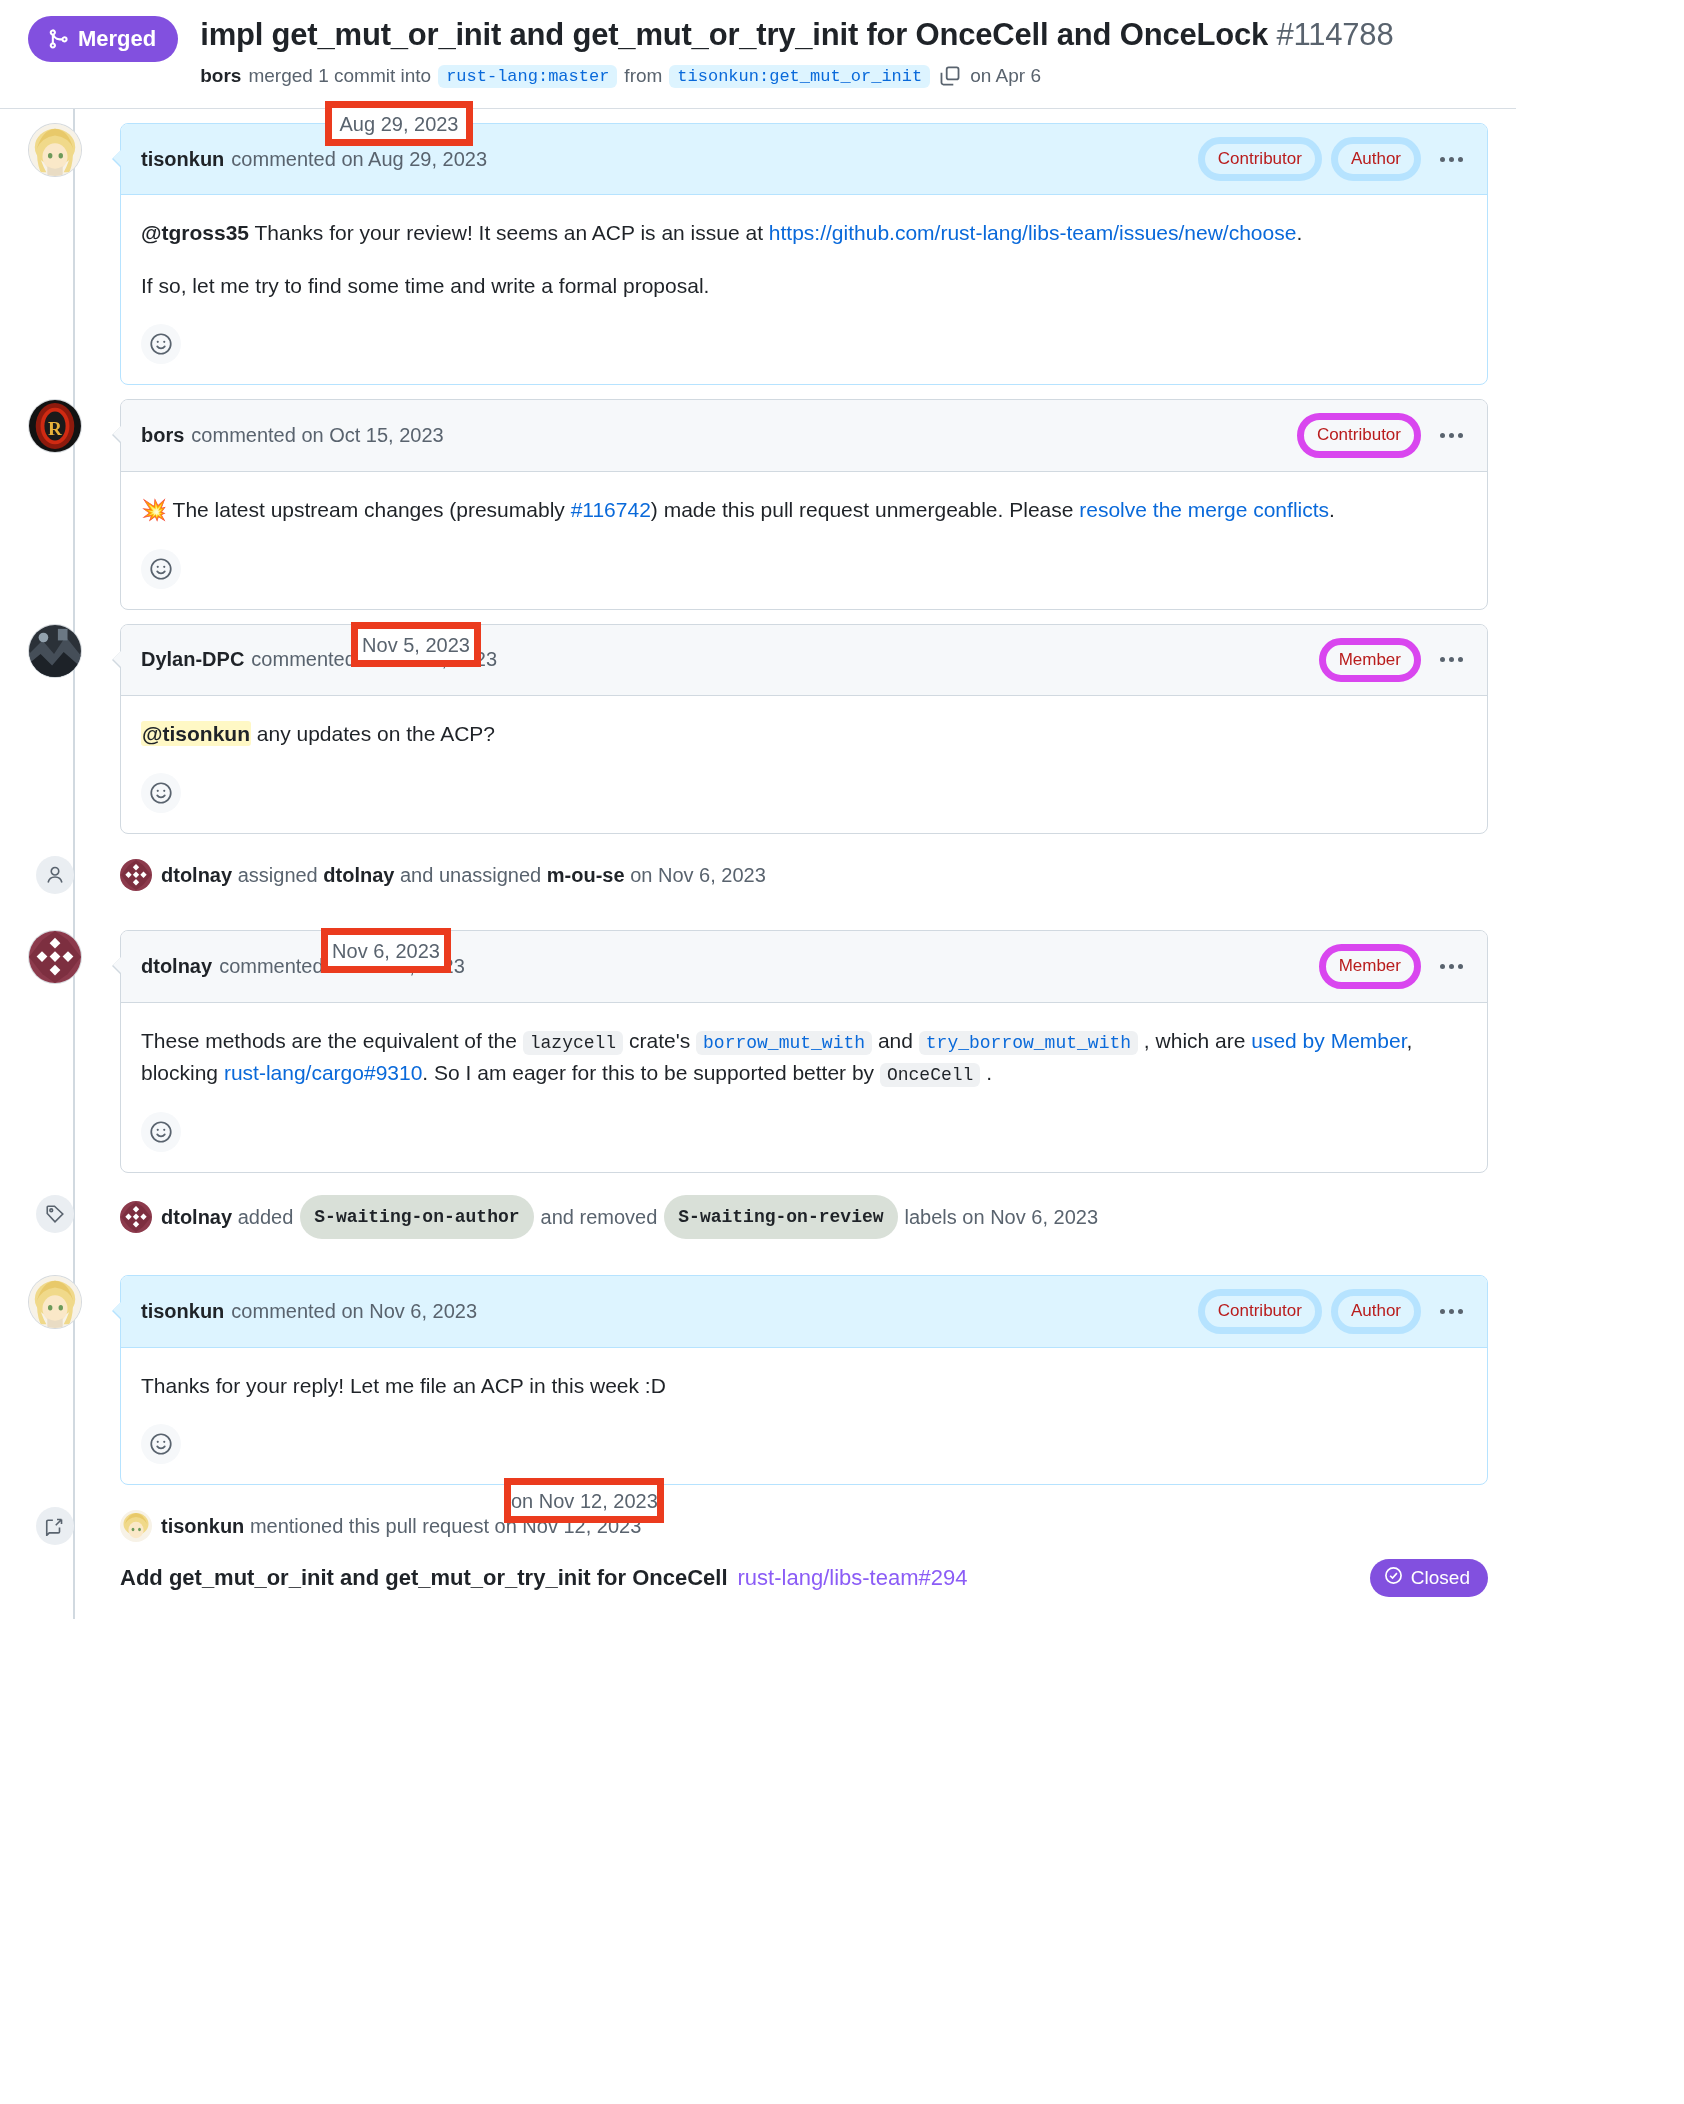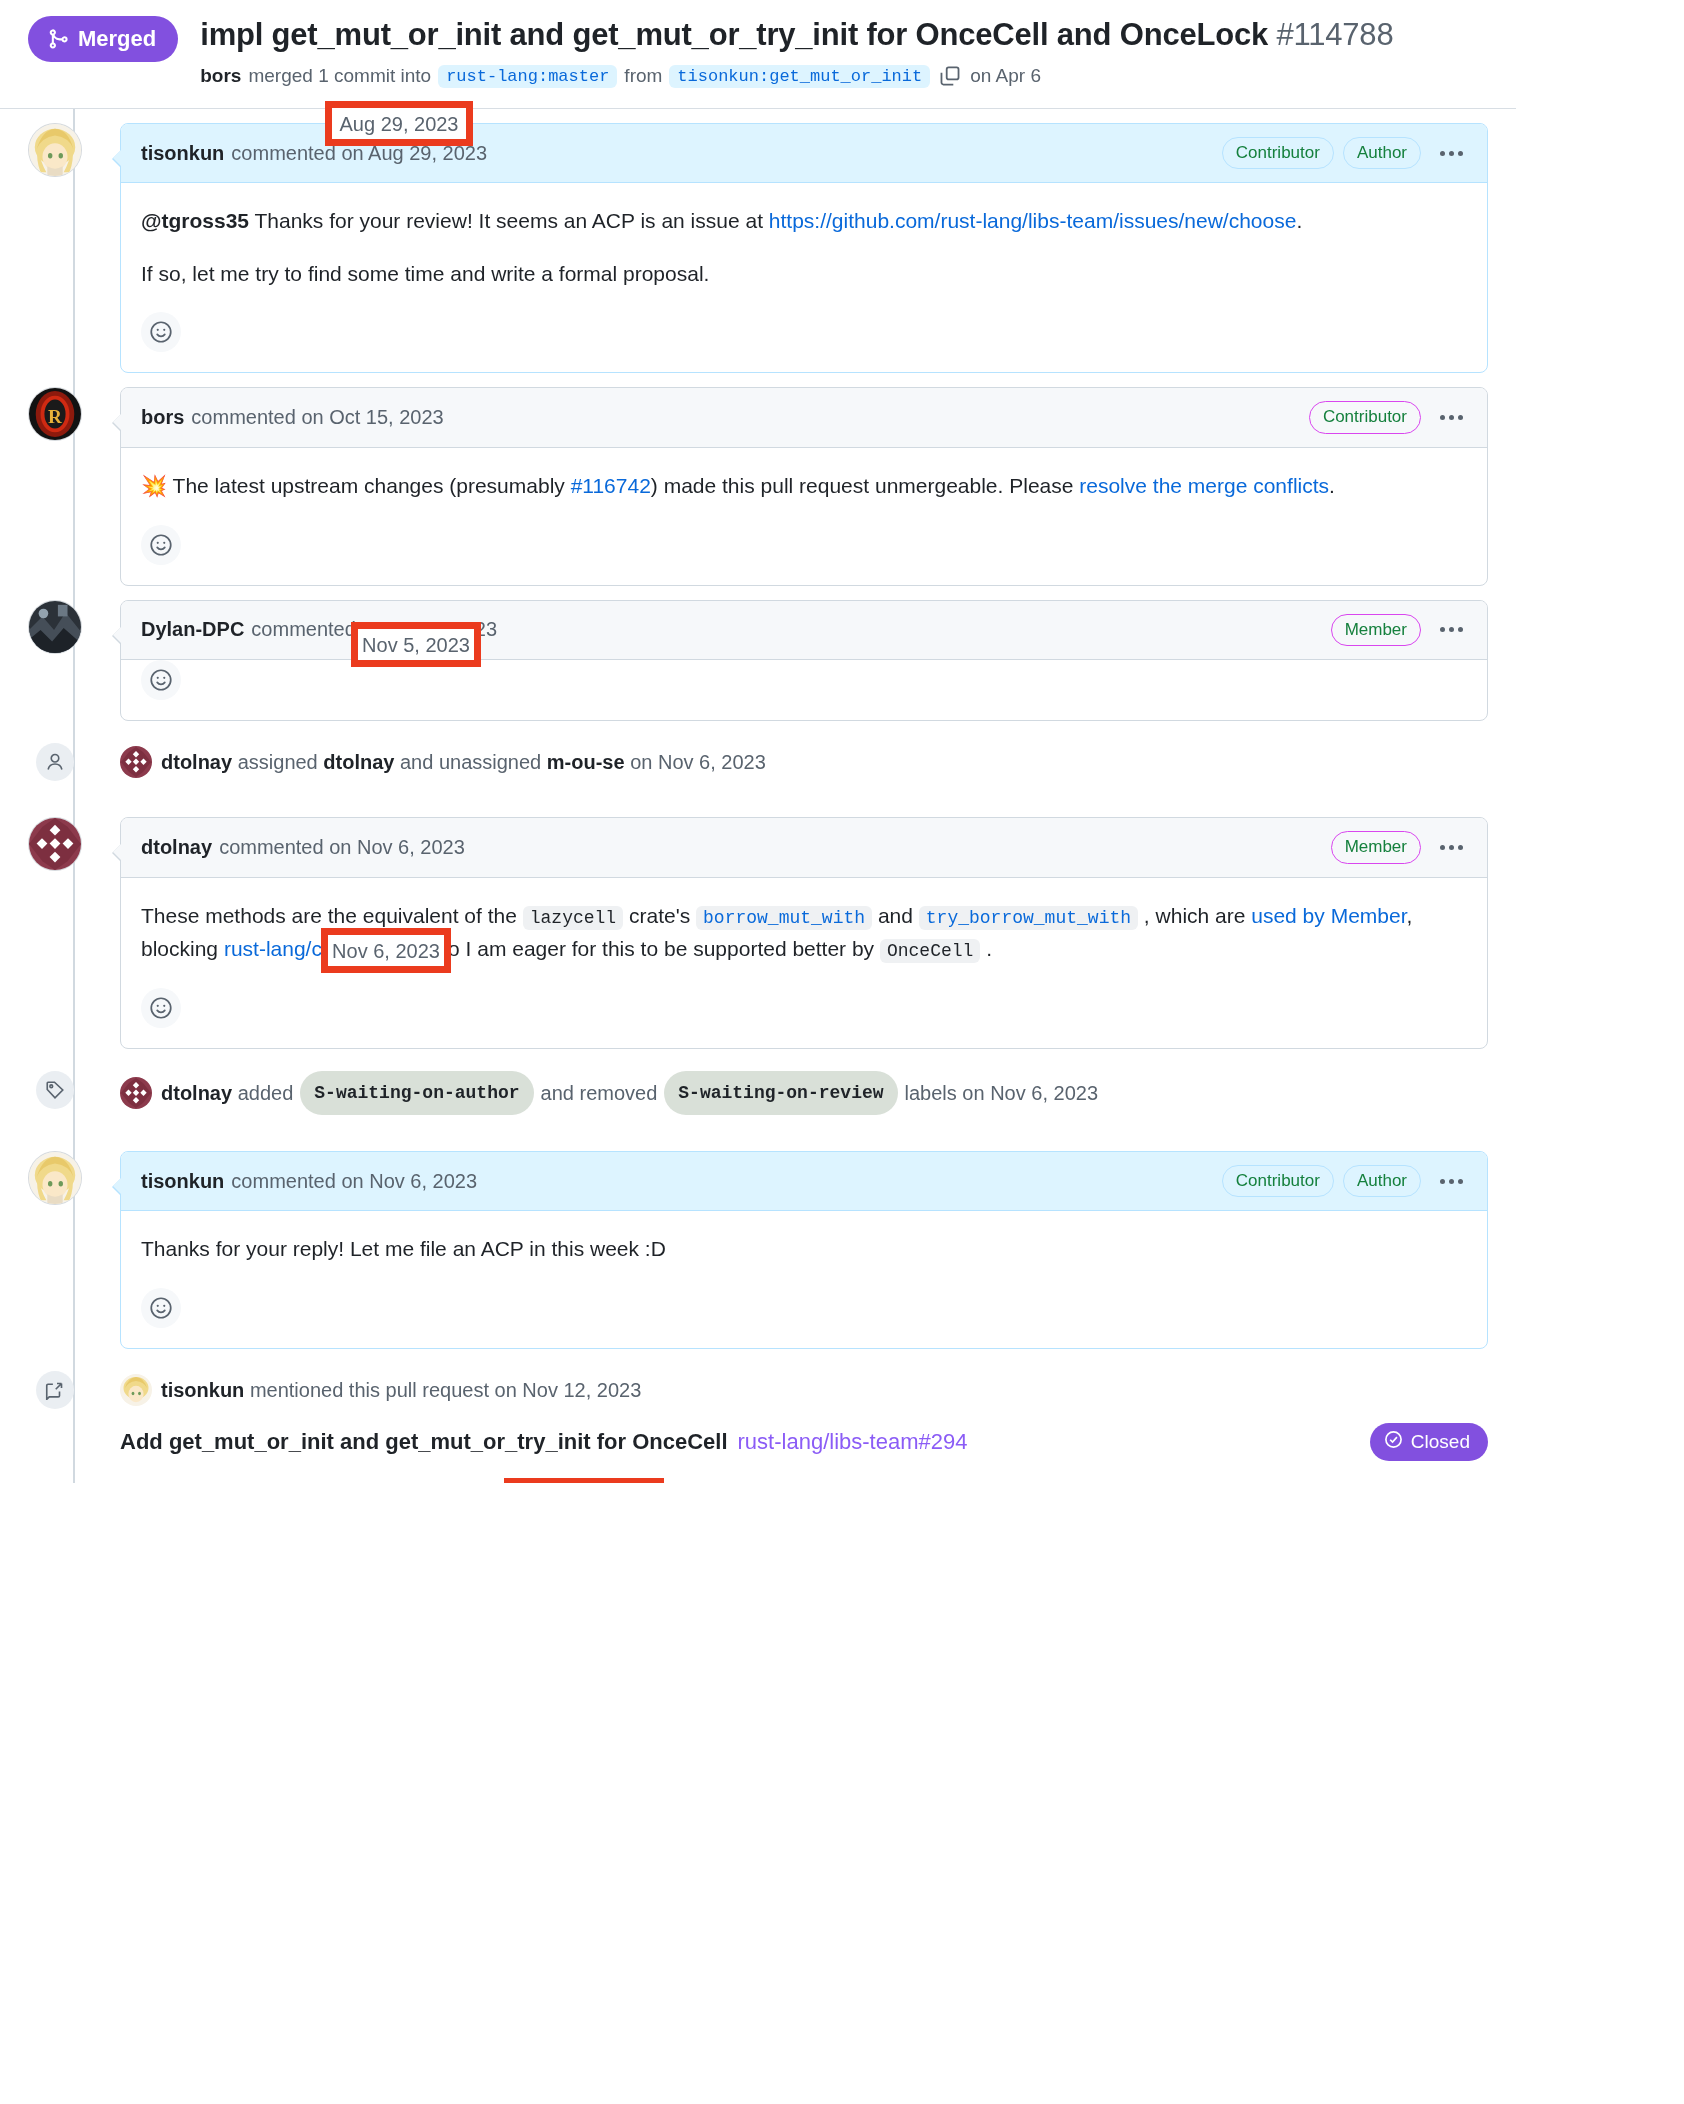--- a/index.html
+++ b/index.html
@@ -108,22 +108,22 @@
     border-bottom: 1px solid #d1d9e0;
     border-radius: 7px 7px 0 0;
     font-size: 20px; color: #59636e;
     gap: 0;
   }
   .c-head .author { font-weight: 700; color: #1f2328; margin-right: 7px; }
   .c-head .meta { white-space: nowrap; }
   .c-head .spacer { flex: 1; }
   .badges { display: flex; align-items: center; gap: 9px; }
   .badge {
-    border: 1px solid #d946ef; border-radius: 999px;
-    padding: 3px 13px; font-size: 17px; color: #15803d;
+    border: 7px solid #d946ef; border-radius: 999px;
+    padding: 3px 13px; font-size: 17px; color: #b91c1c;
     white-space: nowrap; line-height: 1.45;
   }
   .kebab {
     display: inline-flex; gap: 4px; align-items: center;
     padding: 4px 6px 4px 10px;
   }
   .kebab i { width: 5px; height: 5px; border-radius: 50%; background: #59636e; display:block; }
 
   
   .comment.author-comment { --headbg: #ddf4ff; border-color: #b6e3ff; }
@@ -380,20 +380,23 @@
           <span class="spacer"></span>
           <span class="badges">
             <span class="badge">Member</span>
             <span class="kebab">
                 <i></i>
                 <i></i>
                 <i></i>
               </span>
           </span>
         </div>
+        <div class="c-body">
+            <p><span class="mention-hl">@tisonkun</span> any updates on the ACP?</p>
+          </div>
         <div class="react-row">
           <span class="react-btn">
             <svg width="26" height="26" viewBox="0 0 24 24" fill="none" stroke="#59636e" stroke-width="1.6">
               <circle cx="12" cy="12" r="9"></circle>
               <circle cx="9" cy="10" r="1" fill="#59636e" stroke="none"></circle>
               <circle cx="15" cy="10" r="1" fill="#59636e" stroke="none"></circle>
               <path d="M8.5 14.2a4.4 4.4 0 0 0 7 0" stroke-linecap="round"></path>
             </svg>
           </span>
         </div>

